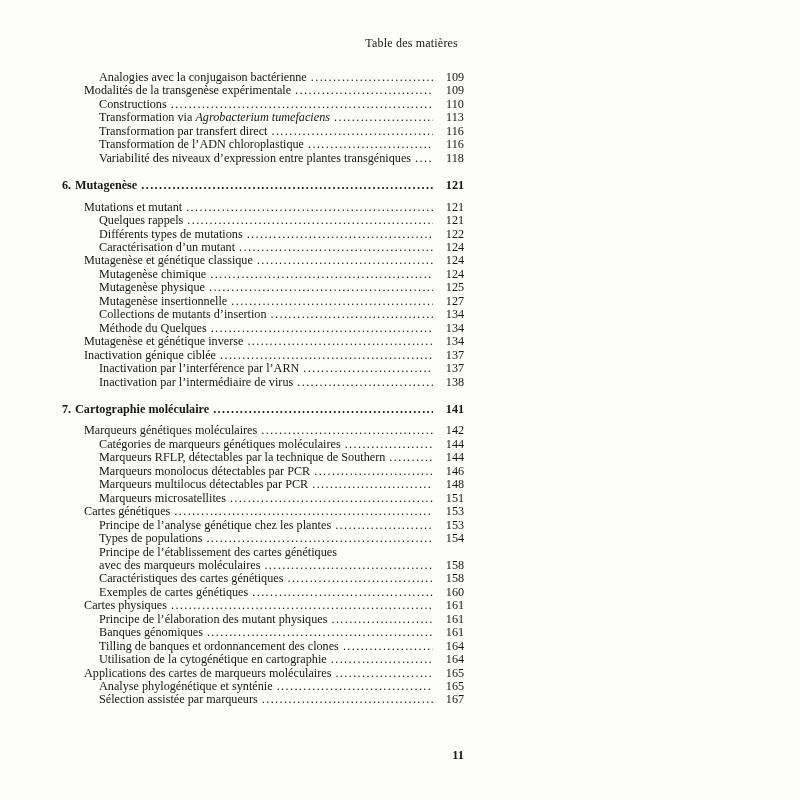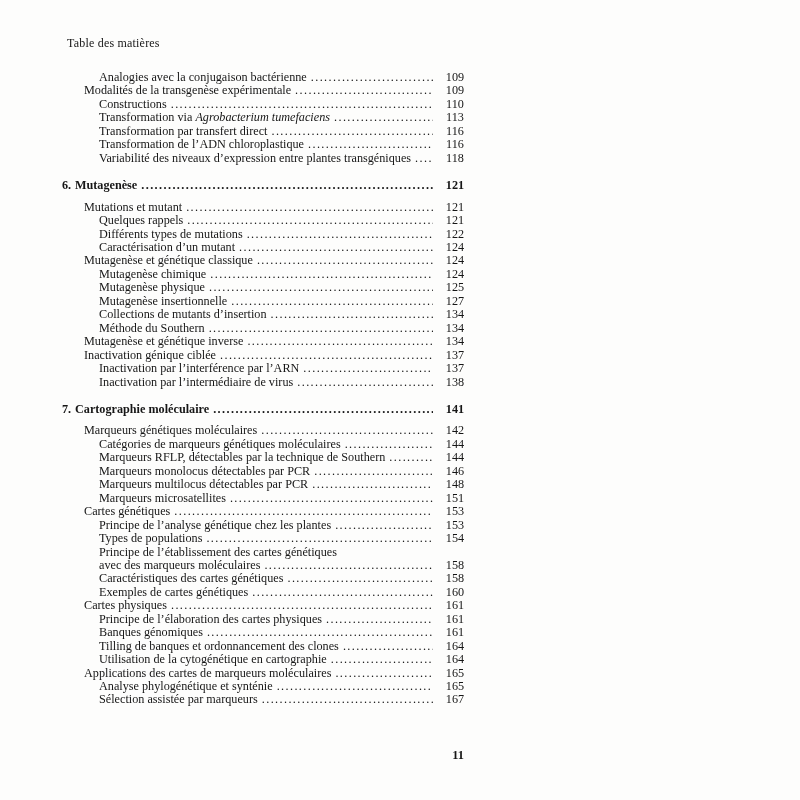--- a/index.html
+++ b/index.html
@@ -6,22 +6,22 @@
   body {
     width: 800px; height: 800px;
     background: #fdfdfc;
     color: #161616;
     font-family: "Liberation Serif", serif;
     position: relative;
     overflow: hidden;
   }
   .page { position: absolute; inset: 0; }
   .running-header {
-    position: absolute; top: 36px; left: 67px; width: 408px;
-    font-size: 12px; letter-spacing: 0.2px;
+    position: absolute; top: 36px; left: 50px; width: 408px;
+    text-align: right; font-size: 12px; letter-spacing: 0.2px;
   }
   .toc { position: absolute; top: 71px; left: 62px; width: 404px; }
   .row {
     display: flex; align-items: baseline;
     line-height: 13.45px; font-size: 12.2px;
     white-space: nowrap;
   }
   .row.lvl1 { padding-left: 22px; }
   .row.lvl2 { padding-left: 37px; }
   .row.chapter { font-weight: bold; margin-top: 14px; margin-bottom: 8px; }
@@ -163,21 +163,21 @@
 
   <div class="row lvl2">
 
     <span class="label">Collections de mutants d’insertion</span>
     <span class="leader"></span>
     <span class="pagenum">134</span>
   </div>
 
   <div class="row lvl2">
 
-    <span class="label">Méthode du Southern</span>
+    <span class="label">Méthode du Quelques</span>
     <span class="leader"></span>
     <span class="pagenum">134</span>
   </div>
 
   <div class="row lvl1">
 
     <span class="label">Mutagenèse et génétique inverse</span>
     <span class="leader"></span>
     <span class="pagenum">134</span>
   </div>
@@ -302,21 +302,21 @@
 
   <div class="row lvl1">
 
     <span class="label">Cartes physiques</span>
     <span class="leader"></span>
     <span class="pagenum">161</span>
   </div>
 
   <div class="row lvl2">
 
-    <span class="label">Principe de l’élaboration des cartes physiques</span>
+    <span class="label">Principe de l’élaboration des mutant physiques</span>
     <span class="leader"></span>
     <span class="pagenum">161</span>
   </div>
 
   <div class="row lvl2">
 
     <span class="label">Banques génomiques</span>
     <span class="leader"></span>
     <span class="pagenum">161</span>
   </div>

